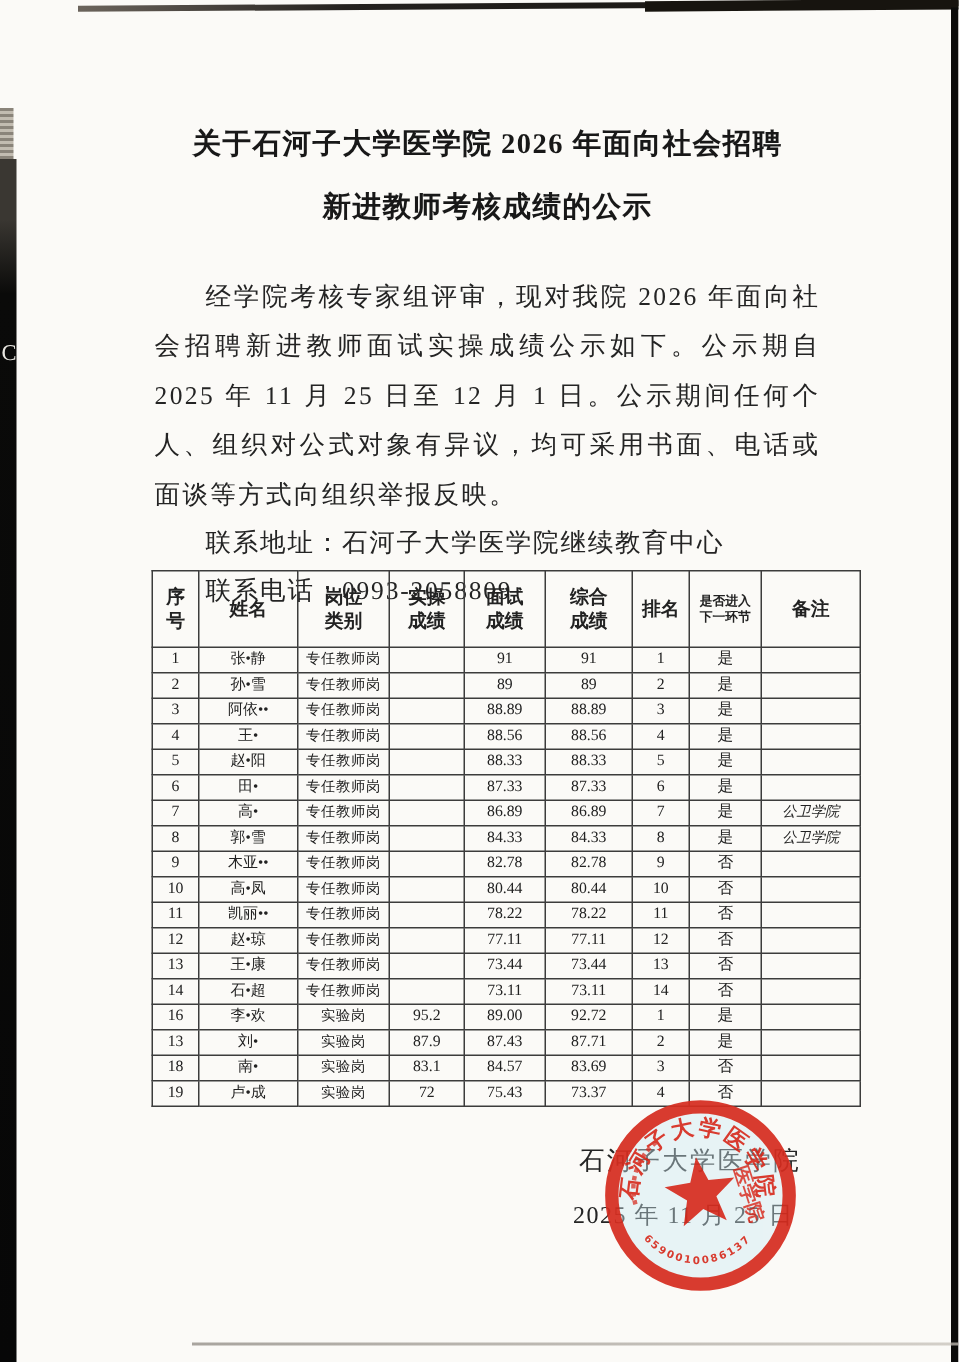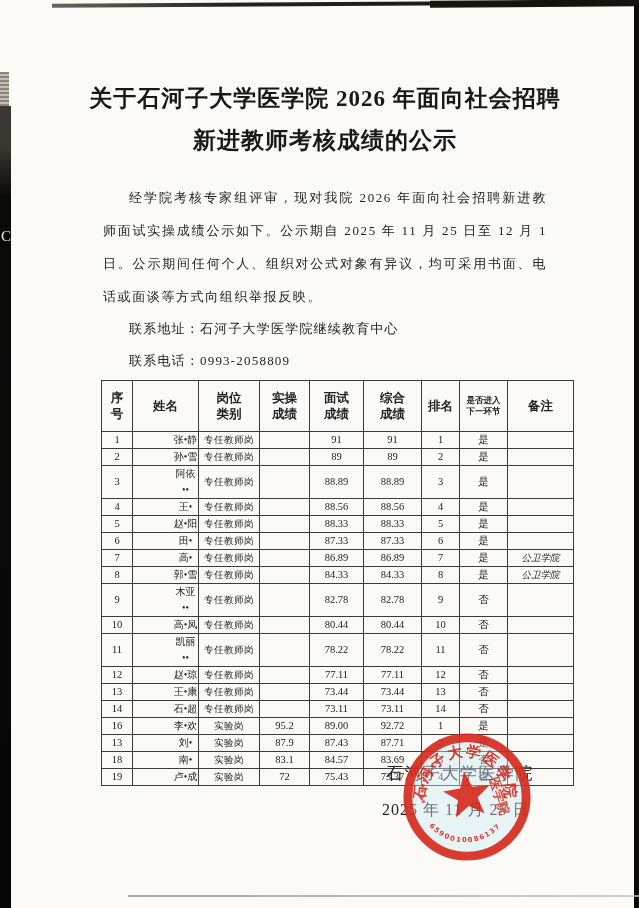--- a/index.html
+++ b/index.html
@@ -21,41 +21,41 @@
     background:repeating-linear-gradient(180deg,#8a847a 0 2px,#c2bcb1 2px 4px);}
   .edge-mark{position:absolute;left:1px;top:228px;color:#e8e6e0;
     font-size:15px;z-index:3;font-family:"Liberation Serif",serif;}
   .right-edge{position:absolute;right:0;top:5px;width:5px;height:903px;
     background:#0b0b0a;}
   .bottom-line{position:absolute;left:128px;top:895px;width:511px;height:2px;
     background:linear-gradient(90deg,#8d8881,#c6c1b9);opacity:.75;}
 
   
   .doc-title{position:absolute;left:60px;width:530px;text-align:center;
-    font-weight:700;font-size:23px;letter-spacing:1px;color:#181818;}
+    font-weight:700;font-size:19px;letter-spacing:1px;color:#181818;}
   .doc-title.l1{top:83px;}
   .doc-title.l2{top:125px;}
   .text-block{position:absolute;left:103px;top:181px;width:444px;
-    font-size:13px;color:#242424;}
+    font-size:17px;color:#242424;}
   .para{line-height:33px;text-align:justify;text-indent:2em;
     letter-spacing:1.6px;margin:0;}
   .contact-line{line-height:32px;text-indent:2em;letter-spacing:1.2px;}
 
   
   table.score-table{position:absolute;left:101px;top:380px;width:472px;
     border-collapse:collapse;table-layout:fixed;
     font-family:"Liberation Serif","DejaVu Serif",serif;}
   .score-table th,.score-table td{
     border:1px solid #3c3c3c;text-align:center;vertical-align:middle;
     padding:0;overflow:hidden;white-space:pre-line;color:#222;}
   .score-table thead th{height:50px;font-size:12.5px;font-weight:600;
     line-height:16px;}
   .score-table thead th:nth-child(8){font-size:8.5px;line-height:11px;}
   .score-table tbody td{height:16px;font-size:10.5px;line-height:16px;}
-  .score-table tbody td:nth-child(2){font-size:10px;padding-left:40px;}
+  .score-table tbody td:nth-child(2){font-size:10px;}
   .score-table tbody td:nth-child(3){font-size:9.5px;letter-spacing:.5px;}
   .score-table tbody td:nth-child(9){font-size:9.5px;font-style:italic;}
 
   
   .sig-org{position:absolute;left:386px;top:762px;font-size:17px;
     letter-spacing:1.5px;color:#242424;}
   .sig-date{position:absolute;left:382px;top:800px;font-size:16px;
     letter-spacing:1px;color:#242424;}
 
   

